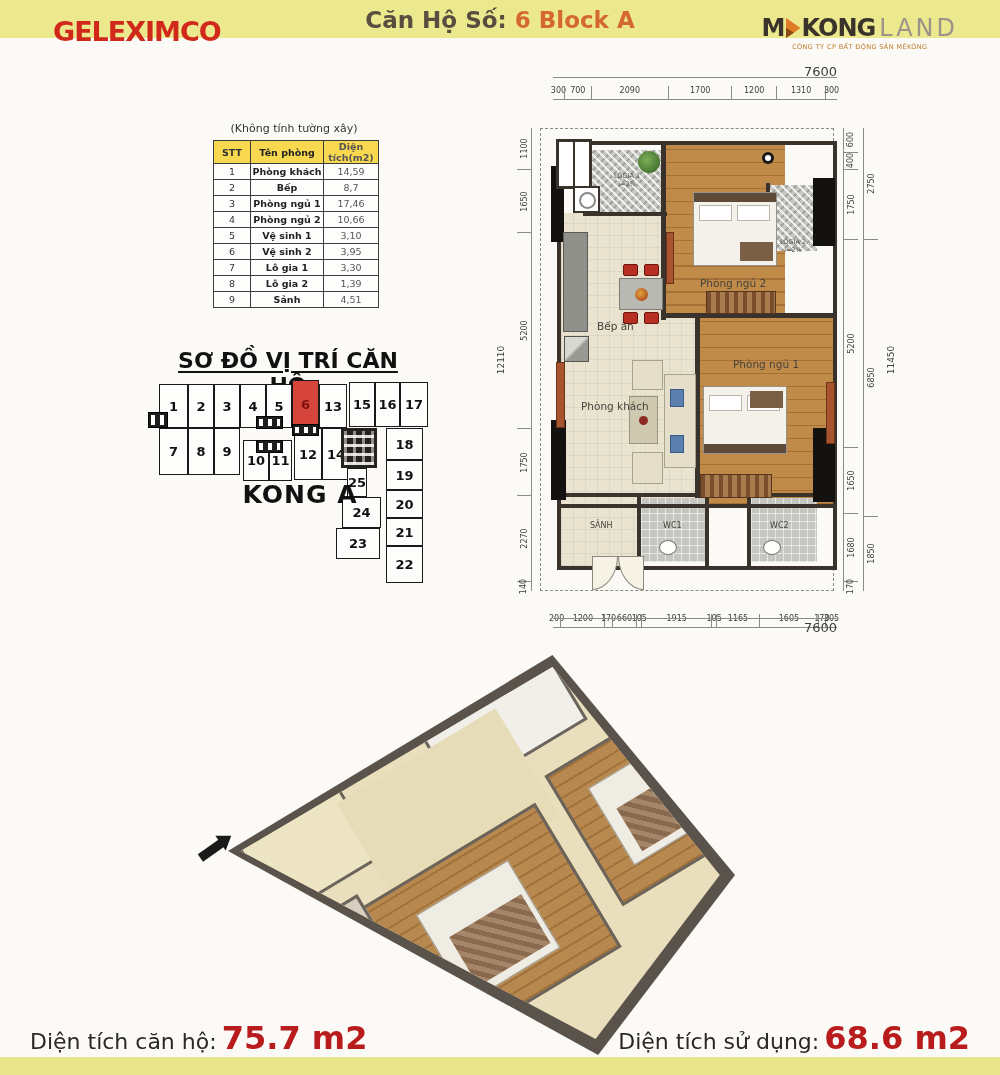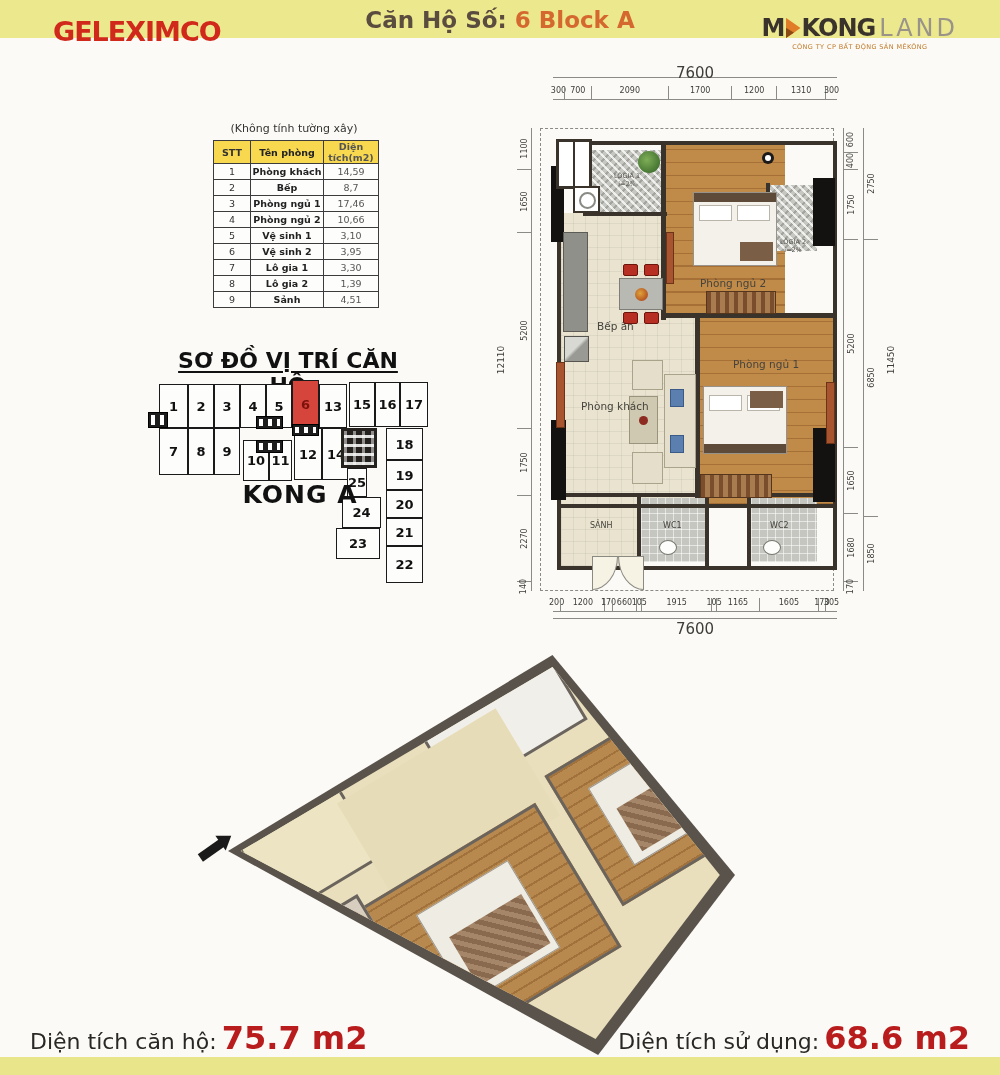--- a/index.html
+++ b/index.html
@@ -87,21 +87,21 @@
   .win-block::after{content:"";position:absolute;left:45%;top:0;bottom:0;width:2px;background:#3a332c;}
   .entry-arc{position:absolute;width:26px;height:34px;background:#f6f2e4;border:1px solid #8a8a82;box-sizing:border-box;}
   .entry-arc.l{border-radius:0 0 100% 0;}
   .entry-arc.r{border-radius:0 0 0 100%;}
 
   
   .dim-h{position:absolute;display:flex;height:13px;border-bottom:1px solid #8a8a86;}
   .dim-h .seg{position:relative;flex-basis:0;}
   .dim-h .seg + .seg{border-left:1px solid #8a8a86;}
   .dim-h .seg i{position:absolute;left:50%;transform:translateX(-50%);top:0;font-style:normal;font-size:8px;color:#3d3d3a;white-space:nowrap;}
-  .dim-total-h{position:absolute;height:13px;text-align:center;border-bottom:1px solid #8a8a86;font-size:15px;color:#3d3d3a;}
+  .dim-total-h{position:absolute;height:13px;text-align:right;border-bottom:1px solid #8a8a86;font-size:13px;color:#3d3d3a;}
   .dim-total-h.below{border-bottom:none;border-top:1px solid #8a8a86;padding-top:1px;}
   .dim-v{position:absolute;display:flex;flex-direction:column;width:14px;}
   .dim-v.line-right{border-right:1px solid #8a8a86;}
   .dim-v.line-left{border-left:1px solid #8a8a86;}
   .dim-v .seg{position:relative;flex-basis:0;display:flex;align-items:center;justify-content:center;overflow:visible;}
   .dim-v .seg + .seg{border-top:1px solid #8a8a86;}
   .dim-v .seg i,.dim-total-v i{font-style:normal;font-size:8px;color:#3d3d3a;white-space:nowrap;transform:rotate(-90deg);}
   .dim-total-v{position:absolute;width:14px;display:flex;align-items:center;justify-content:center;}
   .dim-total-v i{font-size:9px;}
 
@@ -336,21 +336,21 @@
       <span class="seg" style="flex-grow: 1200;">
         <i>1200</i>
       </span>
       <span class="seg" style="flex-grow: 1310;">
         <i>1310</i>
       </span>
       <span class="seg" style="flex-grow: 300;">
         <i>300</i>
       </span>
     </div>
-  <div class="dim-h" style="left:553px;top:598px;width:284px;">
+  <div class="dim-h" style="left:553px;top:614px;width:284px;">
       <span class="seg" style="flex-grow: 200;">
         <i>200</i>
       </span>
       <span class="seg" style="flex-grow: 1200;">
         <i>1200</i>
       </span>
       <span class="seg" style="flex-grow: 170;">
         <i>170</i>
       </span>
       <span class="seg" style="flex-grow: 660;">

